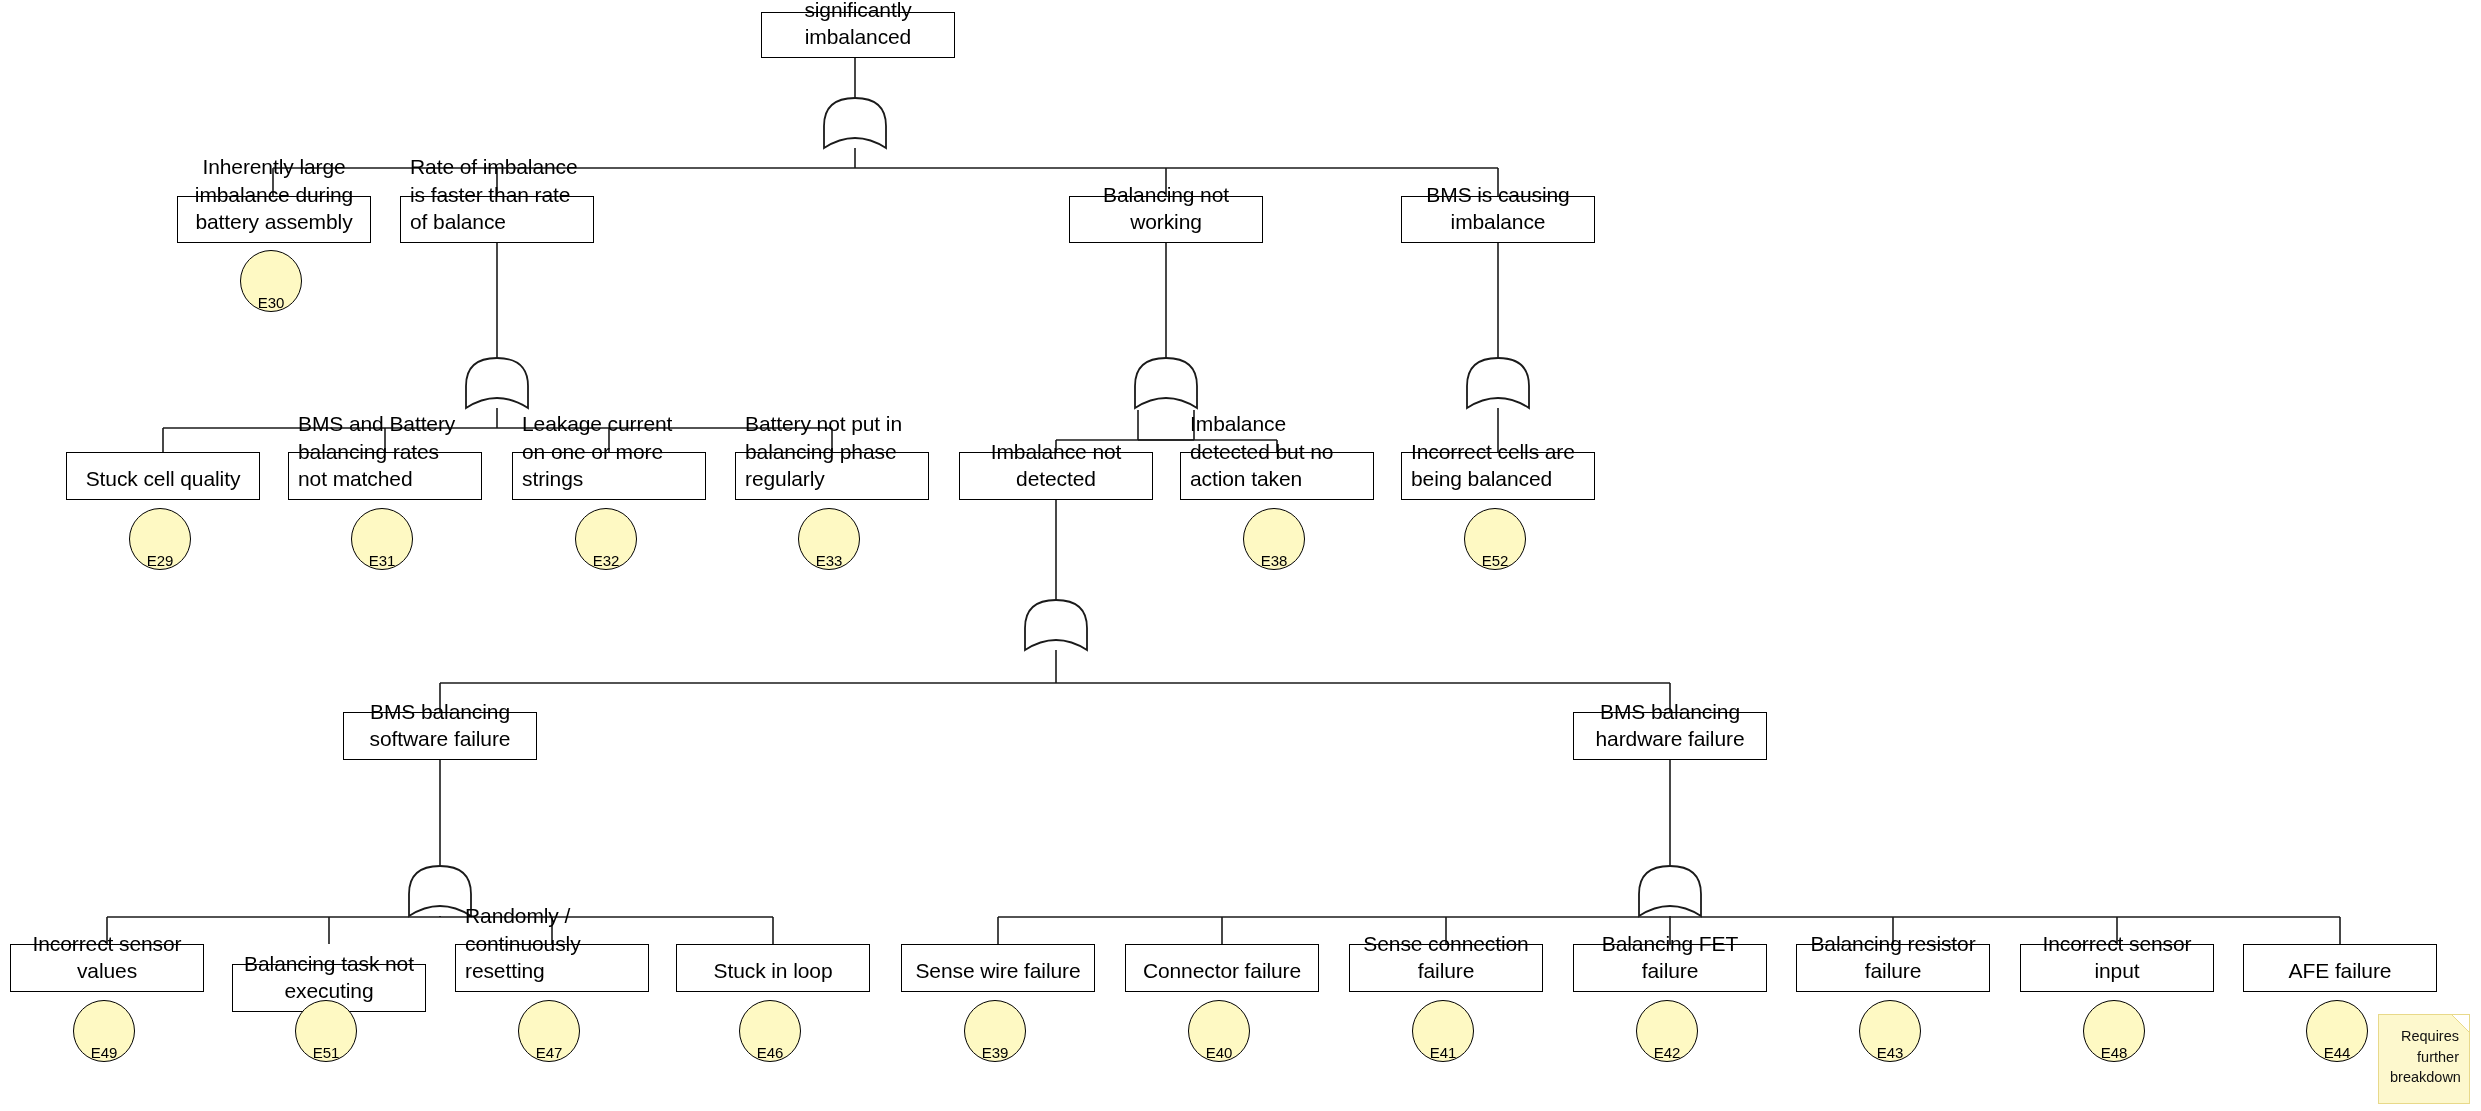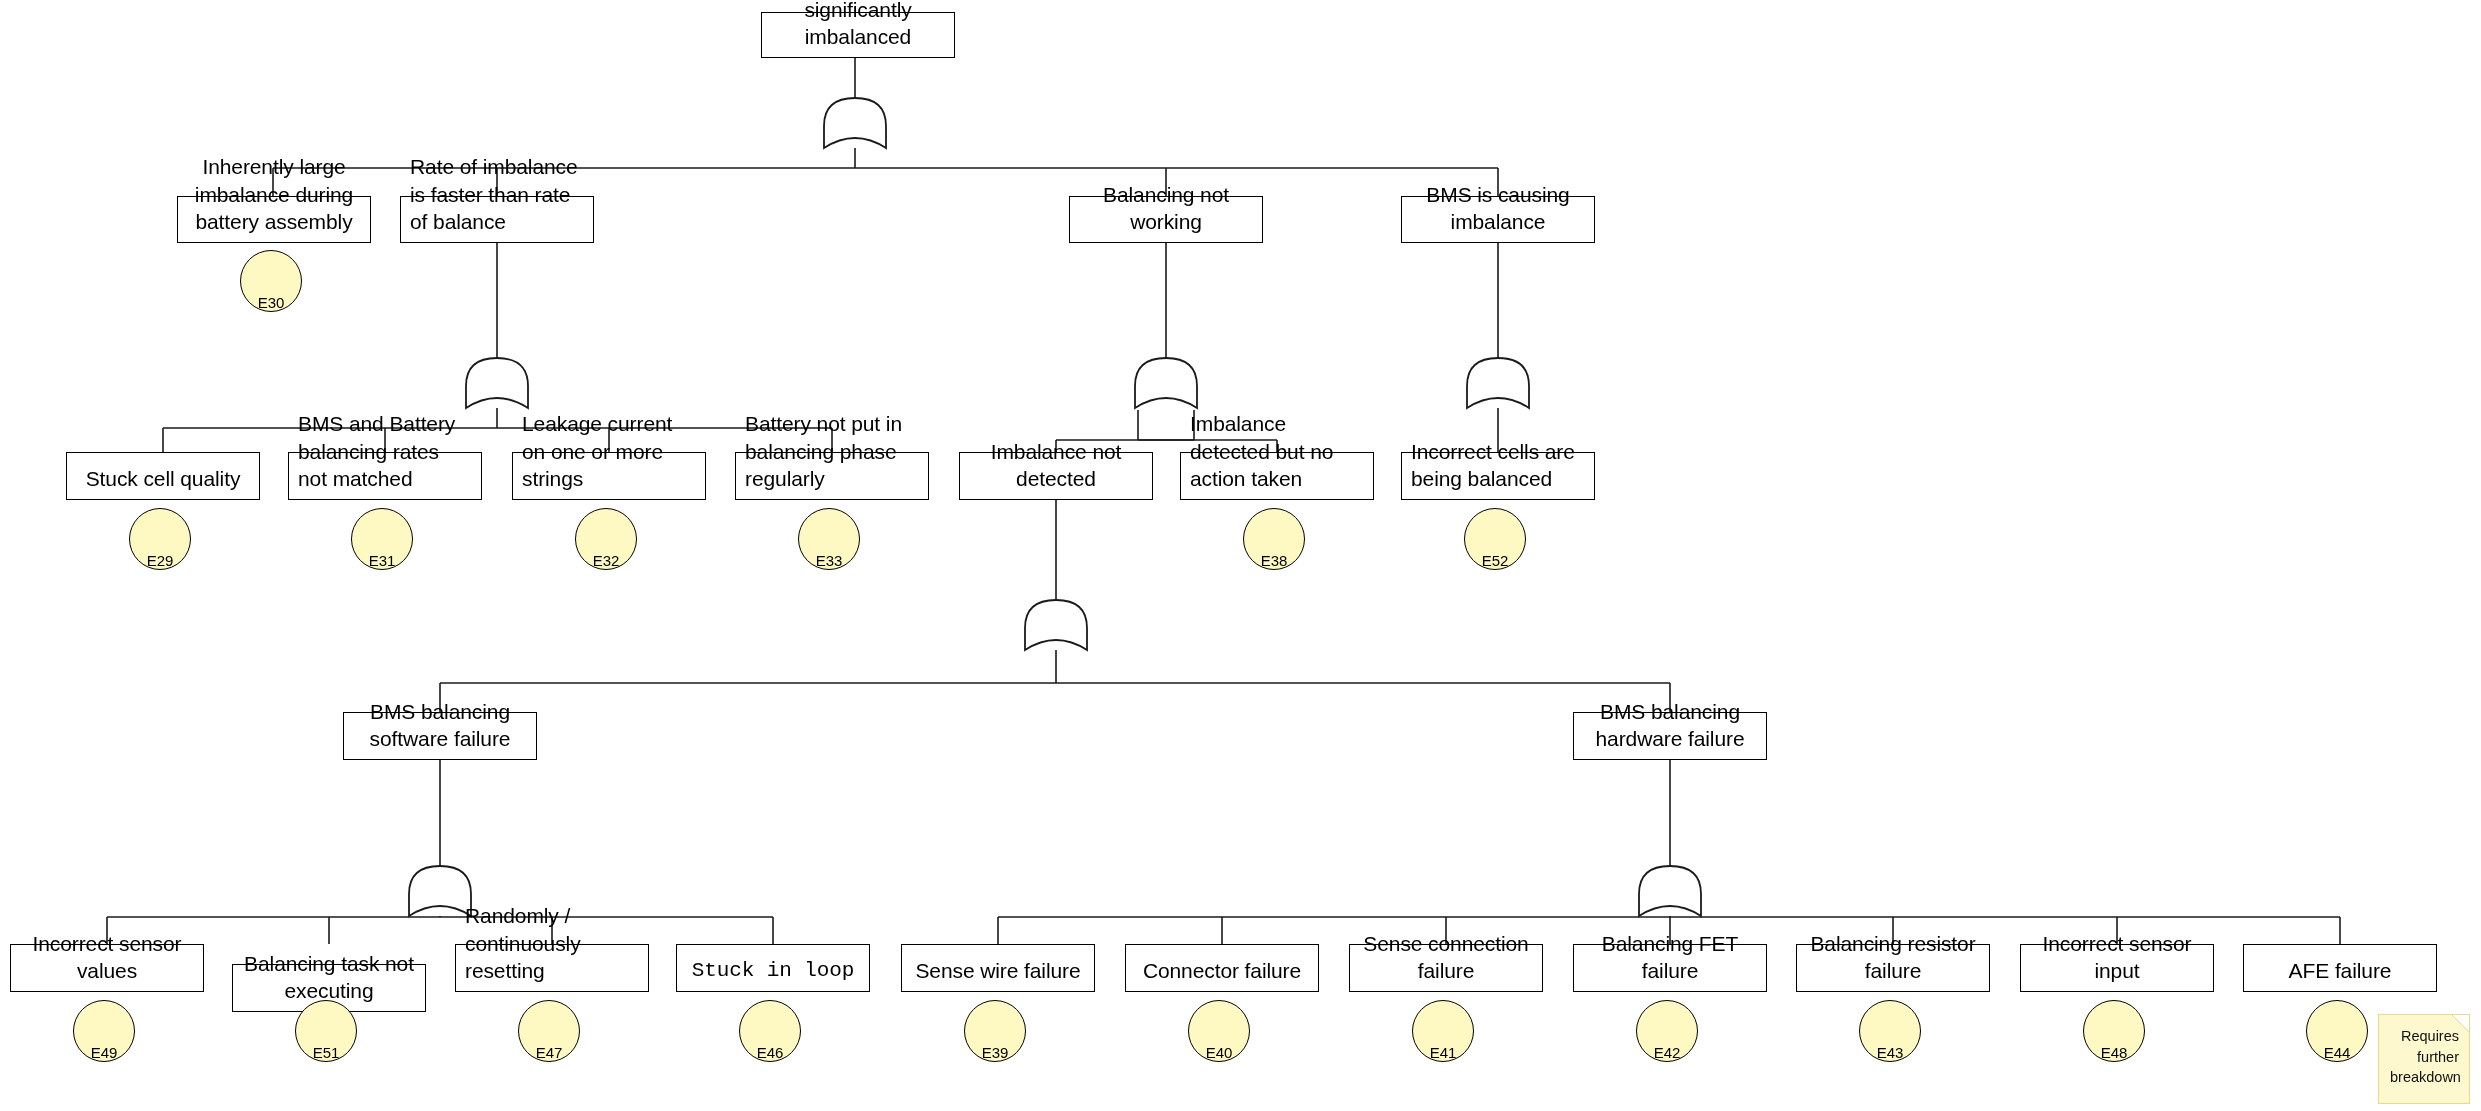--- a/index.html
+++ b/index.html
@@ -254,21 +254,21 @@
     <span>E51</span>
   </div>
 
   <div class="node-box left" style="left:455px; top:944px; width:194px; height:48px;">
     <span>Randomly / continuously resetting</span>
   </div>
   <div class="event-circle" style="left:518px; top:1000px; width:62px; height:62px;">
     <span>E47</span>
   </div>
 
-  <div class="node-box center" style="left:676px; top:944px; width:194px; height:48px;font-family:Liberation Mono, monospace;">
+  <div class="node-box center" style="left:676px; top:944px; width:194px; height:48px;">
     <span>Stuck in loop</span>
   </div>
   <div class="event-circle" style="left:739px; top:1000px; width:62px; height:62px;">
     <span>E46</span>
   </div>
 
   <div class="node-box center" style="left:901px; top:944px; width:194px; height:48px;">
     <span>Sense wire failure</span>
   </div>
   <div class="event-circle" style="left:964px; top:1000px; width:62px; height:62px;">

